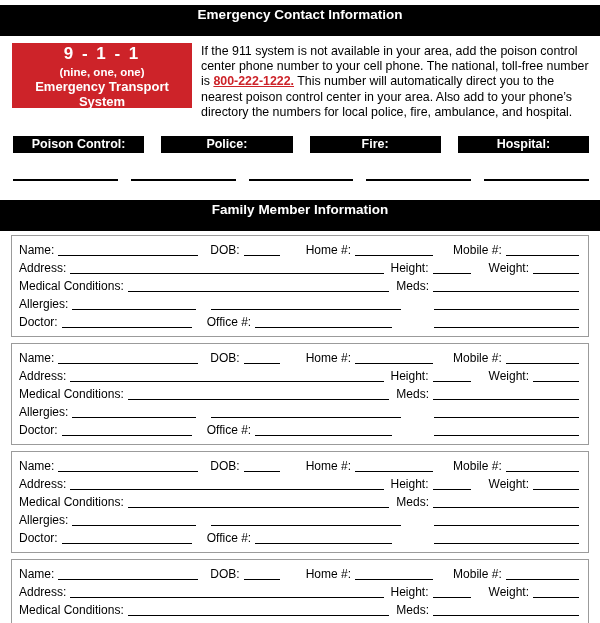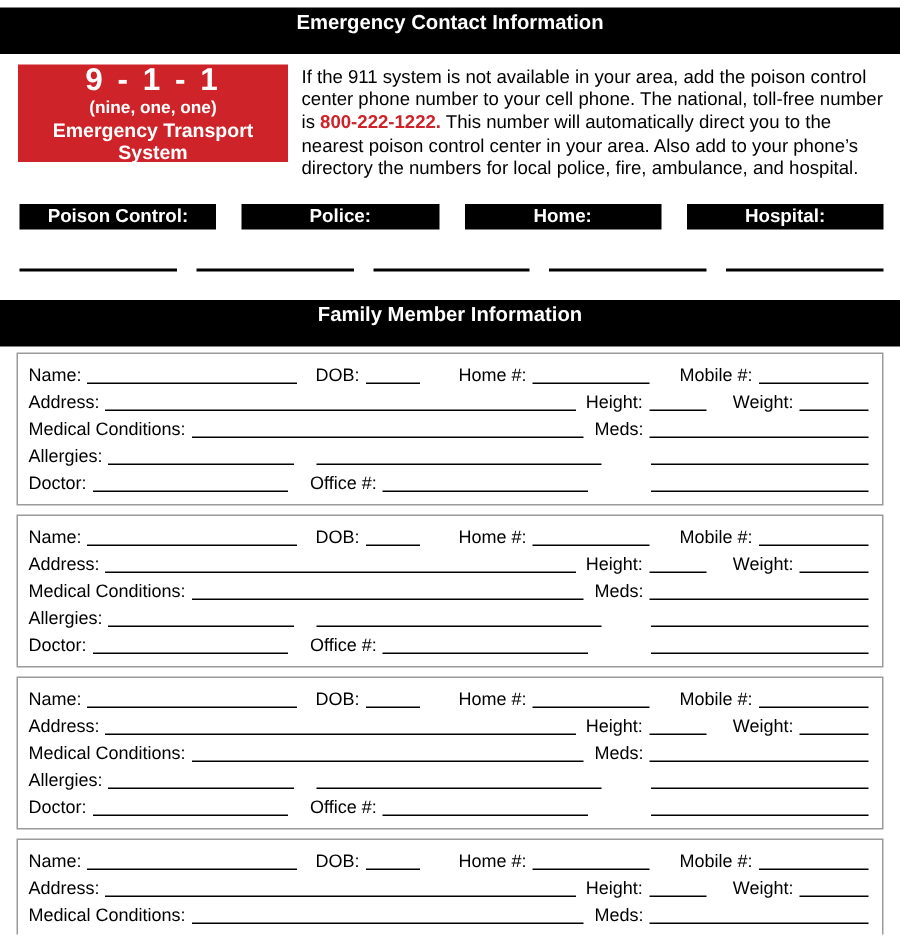--- a/index.html
+++ b/index.html
@@ -10,25 +10,25 @@
   .bar { width:600px; height:31px; background:#000; color:#fff;
          font-weight:bold; font-size:13.5px; line-height:19px; text-align:center; }
   .bar.top { margin-top:5px; }
   .bar.family { margin-top:19px; }
 
   
   .sec911 { margin:7px 10px 0 12px; display:flex; }
   .redbox { width:180px; height:65px; background:#cd2329; color:#fff;
             display:flex; flex-direction:column; justify-content:center;
             align-items:center; text-align:center; font-weight:bold; }
-  .redbox .code { font-size:21px; letter-spacing:2px; line-height:24px; }
+  .redbox .code { font-size:17px; letter-spacing:2px; line-height:24px; }
   .redbox .words { font-size:11.5px; line-height:13px; }
   .redbox .caption { font-size:13px; line-height:15px; }
   .para { flex:1; margin-left:9px; font-size:12.4px; line-height:15.2px; padding-top:1px; }
-  .para .phone { color:#cd2329; font-weight:bold; }
+  .para .phone { color:#cd2329; font-weight:bold;text-decoration:underline; }
 
   
   .contacts { display:flex; gap:17px; margin:16px 11px 0 13px; }
   .contacts .cbox { flex:1; height:17px; background:#000; color:#fff; font-weight:bold;
                     font-size:12.5px; line-height:17px; text-align:center; }
   .contact-lines { display:flex; gap:13px; margin:26px 11px 0 13px; }
   .contact-lines .cline { flex:1; height:2px; background:#000; }
 
   
   .members { margin:4px 11px 0 11px; }
@@ -57,21 +57,21 @@
     <div class="code">9 - 1 - 1</div>
     <div class="words">(nine, one, one)</div>
     <div class="caption">Emergency Transport System</div>
   </div>
   <div class="para"><span>If the 911 system is not available in your area, add the poison control center phone number to your cell phone. The national, toll-free number is </span><span class="phone">800-222-1222.</span><span> This number will automatically direct you to the nearest poison control center in your area. Also add to your phone’s directory the numbers for local police, fire, ambulance, and hospital.</span></div>
 </div>
 
 <div class="contacts">
   <div class="cbox">Poison Control:</div>
   <div class="cbox">Police:</div>
-  <div class="cbox">Home:</div>
+  <div class="cbox">Fire:</div>
   <div class="cbox">Hospital:</div>
 </div>
 <div class="contact-lines">
   <div class="cline"></div>
   <div class="cline"></div>
   <div class="cline"></div>
   <div class="cline"></div>
   <div class="cline"></div>
 </div>
 

